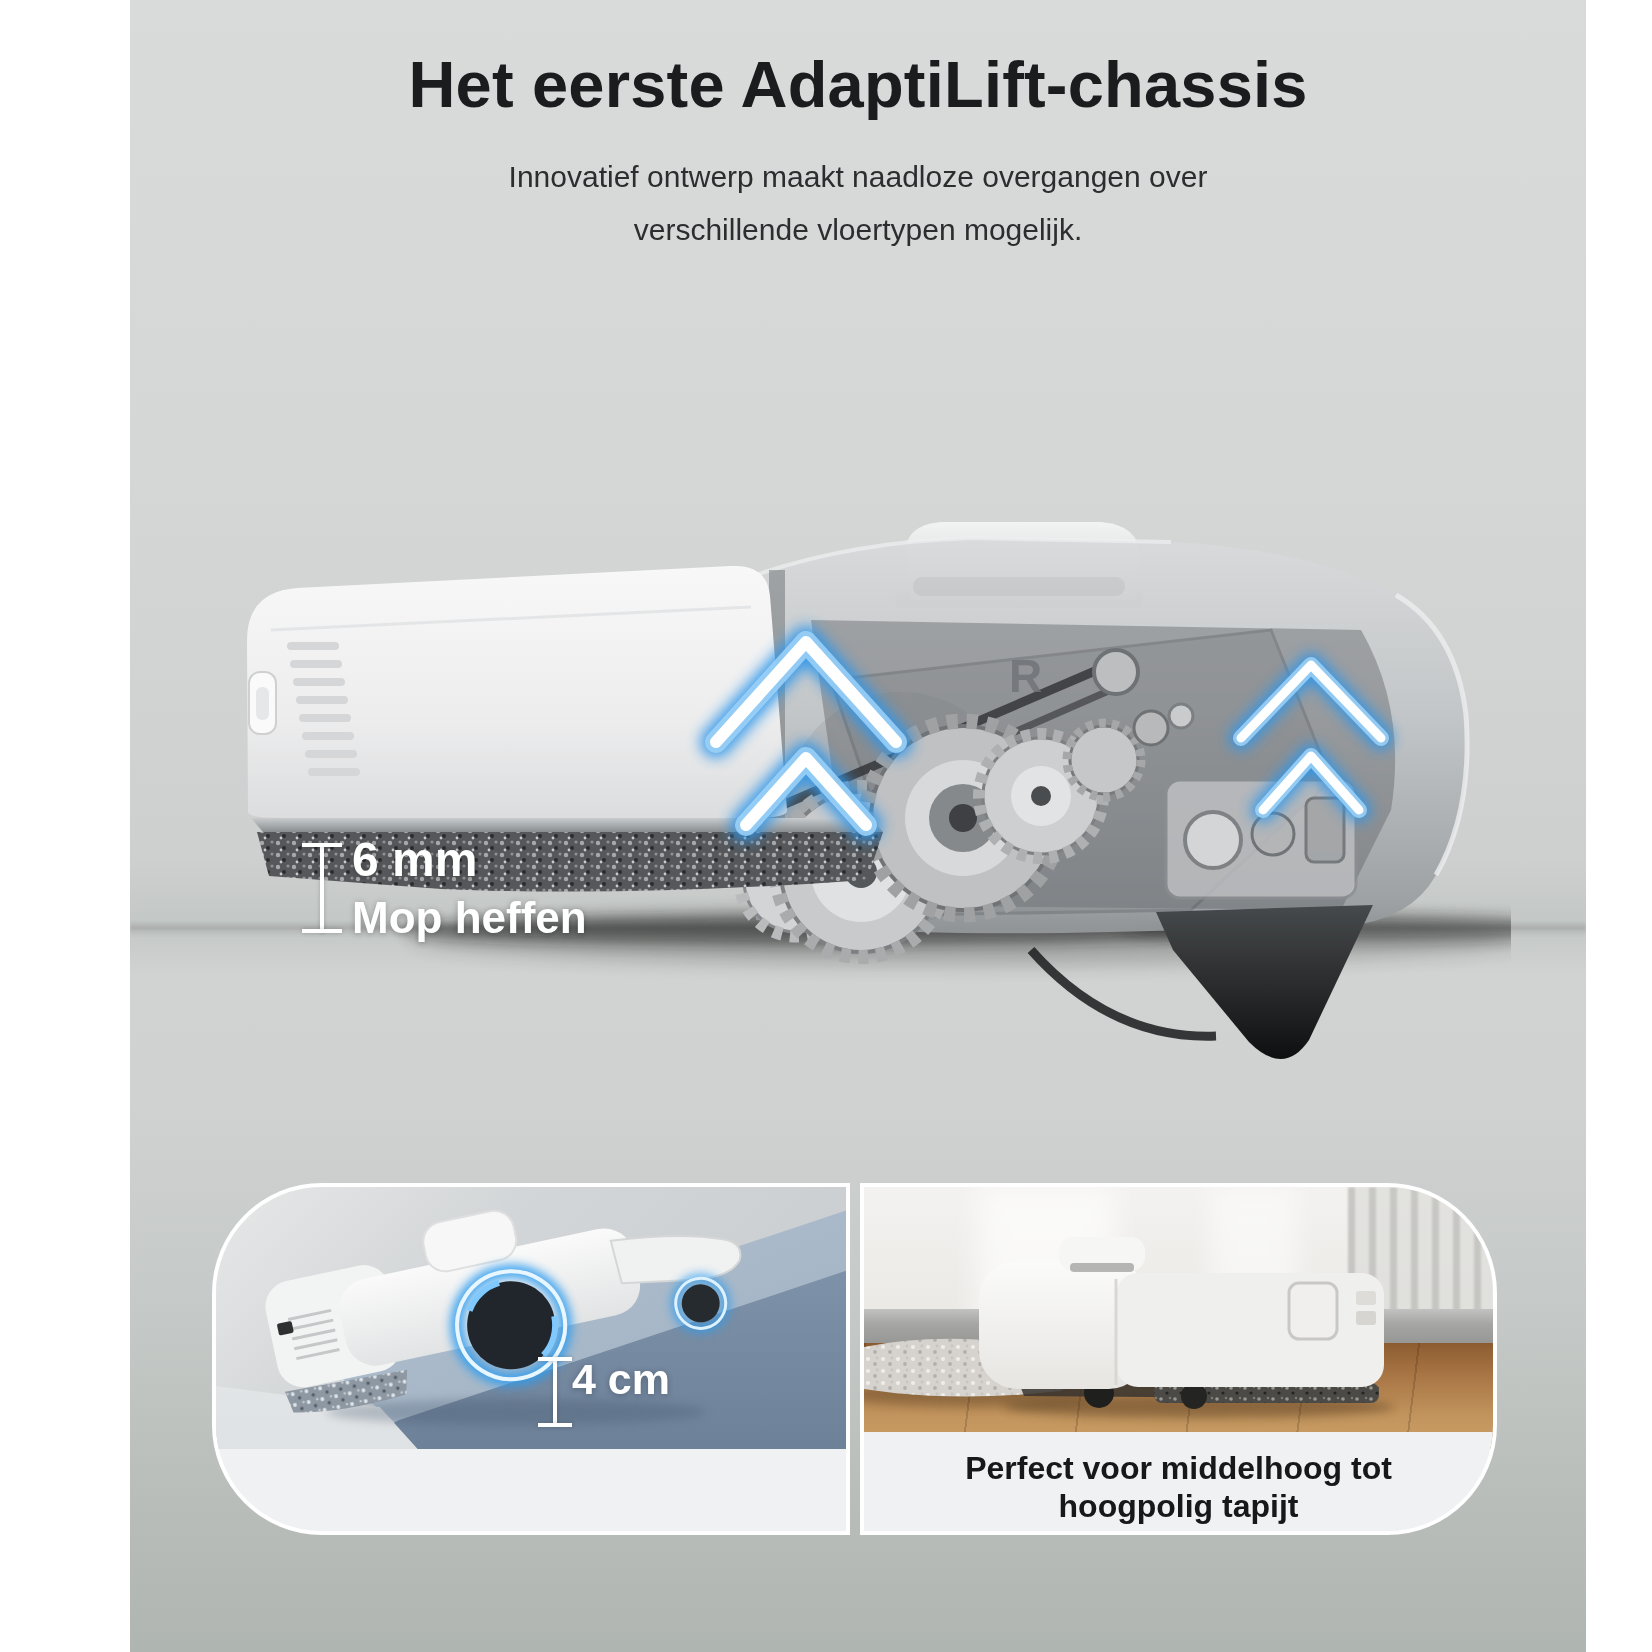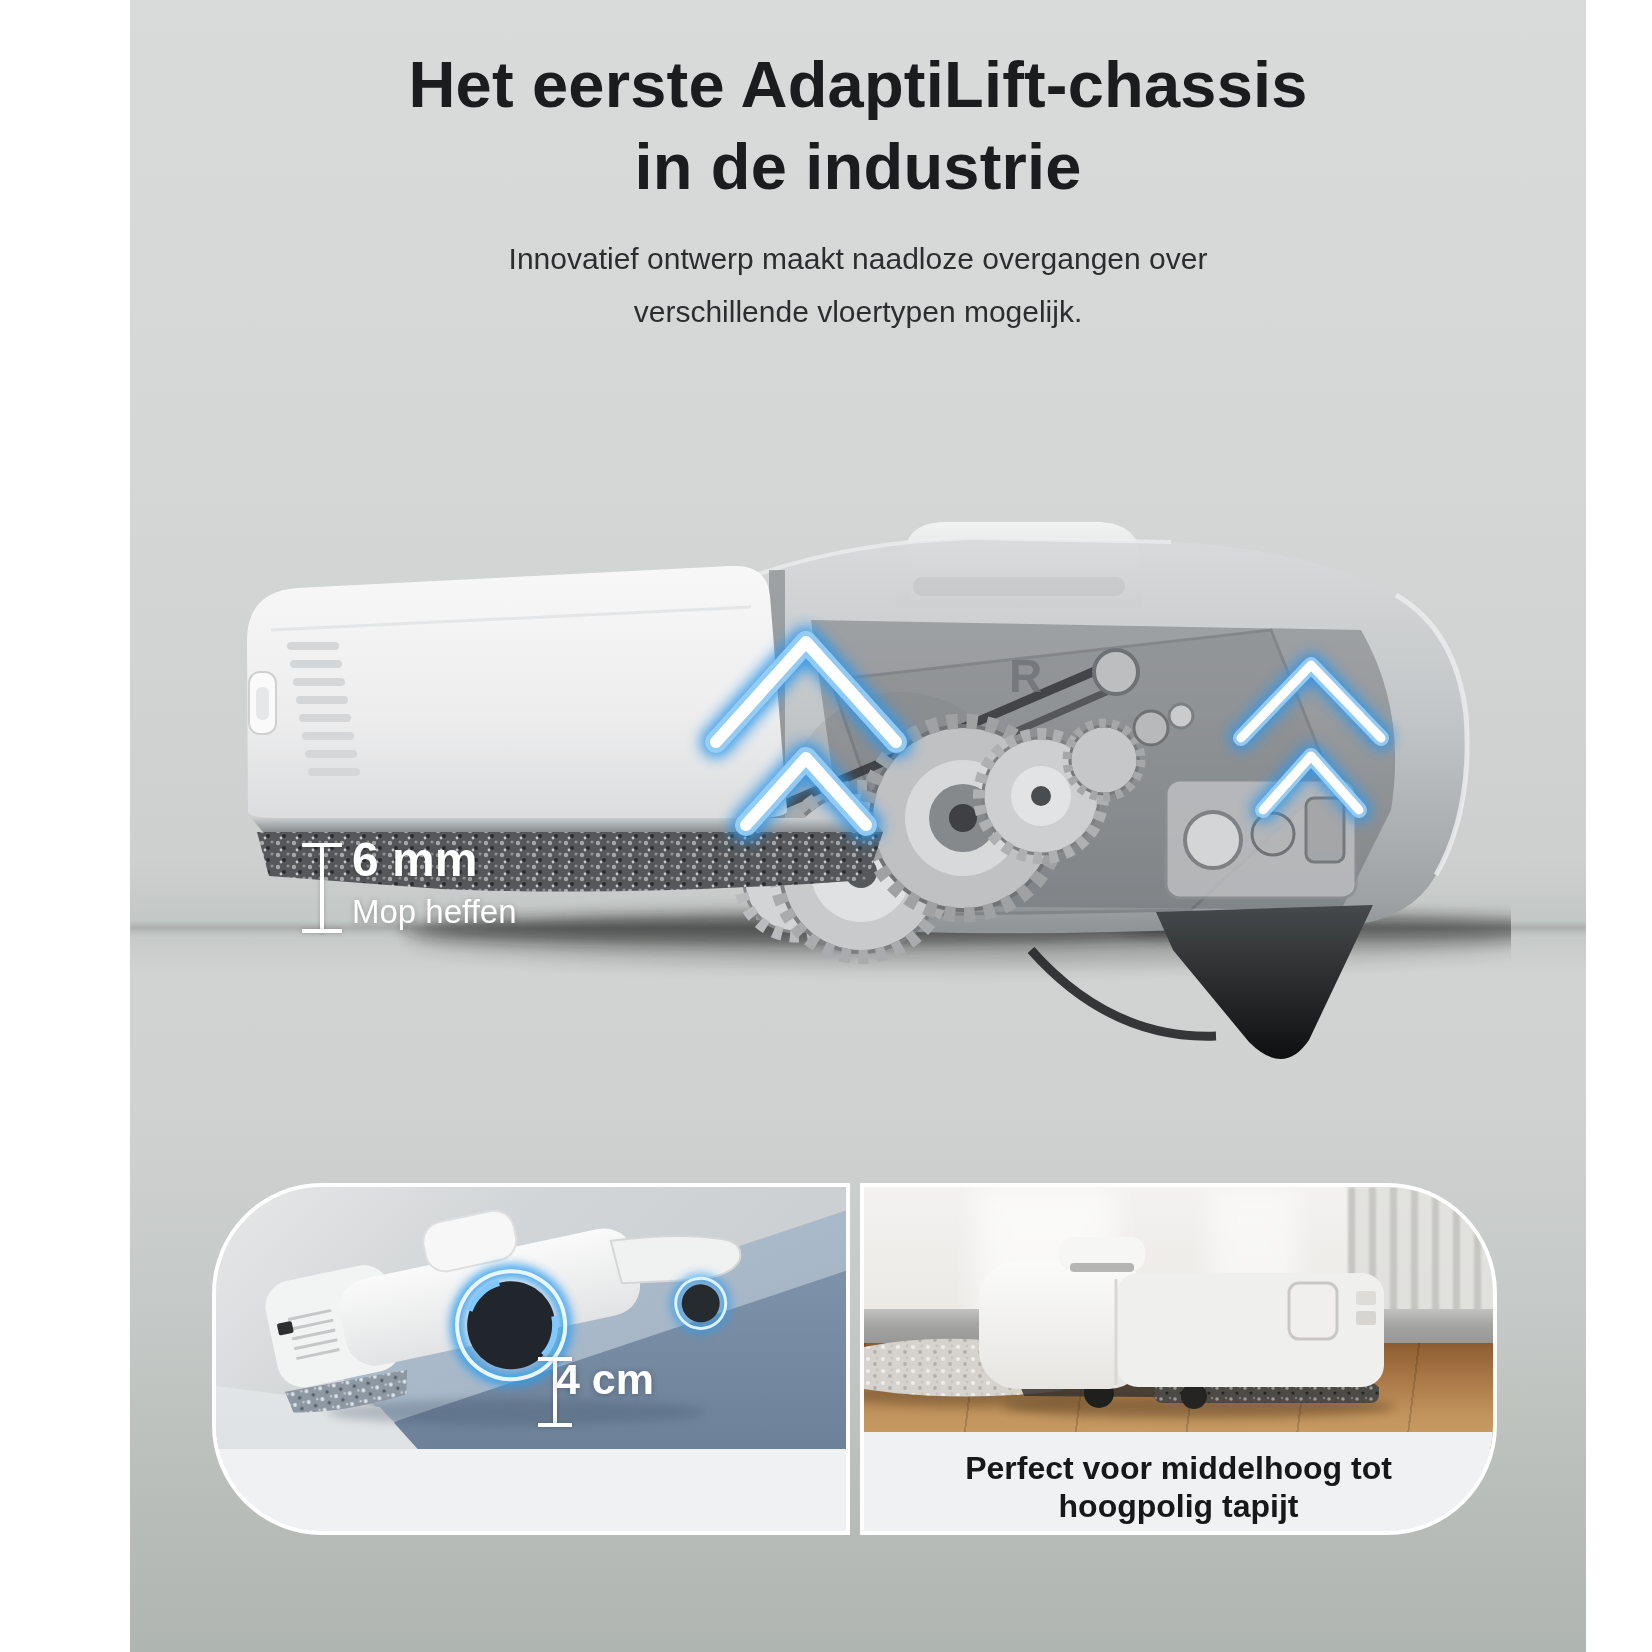--- a/index.html
+++ b/index.html
@@ -20,21 +20,21 @@
   .subtitle{margin-top:24px;font-size:30px;line-height:53px;font-weight:400;color:#2c2d2f;}
   
   .hero-svg{position:absolute;left:81px;top:480px;width:1300px;height:660px;}
   
   .measure{position:absolute;color:#ffffff;text-shadow:0 1px 6px rgba(0,0,0,.28);}
   .mline{position:absolute;background:#ffffff;box-shadow:0 0 4px rgba(0,0,0,.2);}
   .hero-measure-line{left:190px;top:845px;width:4px;height:88px;}
   .hero-cap-top{left:172px;top:843px;width:40px;height:4px;}
   .hero-cap-bot{left:172px;top:929px;width:40px;height:4px;}
   .hero-val{left:222px;top:832px;font-size:48px;font-weight:700;}
-  .hero-label{left:222px;top:893px;font-size:33px;font-weight:400;}
+  .hero-label{left:222px;top:893px;font-size:44px;font-weight:700;}
   
   .card{position:absolute;top:1183px;height:352px;overflow:hidden;box-sizing:border-box;
         border:4px solid rgba(255,255,255,.95);background:#f0f1f3;}
   .card-left{left:82px;width:638px;border-radius:110px 0 0 110px;}
   .card-right{left:730px;width:637px;border-radius:0 110px 110px 0;}
   .card-img{position:absolute;left:0;top:0;right:0;height:262px;overflow:hidden;}
   .card-caption{position:absolute;left:0;right:0;bottom:0;height:82px;background:#f0f1f3;
                 color:#17181a;font-weight:700;text-align:center;}
   .caption-one{font-size:34px;line-height:80px;}
   .caption-two{font-size:32px;line-height:38px;padding-top:17px;}
@@ -43,21 +43,21 @@
   .step-top{position:absolute;inset:0;background:linear-gradient(160deg,#b6c4d2,#9dafc1);
             clip-path:polygon(20% 73%,100% 9%,100% 34%,29% 91%);}
   .step-front{position:absolute;inset:0;background:linear-gradient(180deg,#8599b0,#6d8199);
               clip-path:polygon(29% 89%,100% 32%,100% 100%,20% 100%);}
   .floor-white{position:absolute;inset:0;background:linear-gradient(180deg,#eceeef,#dfe2e4);
                clip-path:polygon(0 76%,26% 84%,32% 100%,0 100%);}
   .th-robot{position:absolute;left:0;top:0;width:638px;height:262px;}
   .th-measure-line{left:337px;top:172px;width:4px;height:66px;}
   .th-cap-top{left:322px;top:170px;width:34px;height:4px;}
   .th-cap-bot{left:322px;top:236px;width:34px;height:4px;}
-  .th-val{left:340px;top:168px;font-size:43px;font-weight:700;}
+  .th-val{left:356px;top:168px;font-size:43px;font-weight:700;}
   
   .scene-cp{position:absolute;inset:0;background:linear-gradient(180deg,#f3f2f0 0%,#eceBe8 40%,#e4e3e0 100%);}
   .cp-lightband{position:absolute;left:18%;top:0;width:22%;height:60%;background:rgba(255,255,255,.65);filter:blur(14px);}
   .cp-lightband2{position:absolute;left:55%;top:0;width:14%;height:58%;background:rgba(255,255,255,.5);filter:blur(12px);}
   .cp-slats{position:absolute;right:0;top:0;width:23%;height:60%;opacity:.75;filter:blur(1px);
             background:repeating-linear-gradient(90deg,#b9b8b6 0 7px,#dddcda 7px 21px);}
   .cp-skirt{position:absolute;left:0;top:122px;width:100%;height:34px;
             background:linear-gradient(180deg,#c2c2c0 0%,#a5a5a3 45%,#979795 100%);}
   .cp-wood{position:absolute;left:0;top:156px;width:100%;height:106px;
            background:linear-gradient(180deg,#8c5c31 0%,#a87544 30%,#c2955e 70%,#cb9f66 100%);}
@@ -68,21 +68,20 @@
 </head>
 <body>
 
 <div class="page">
   <div class="stage">
     <div class="junction"></div>
 
     <div class="header">
       <div class="title">
         <div>Het eerste AdaptiLift-chassis</div>
-        <div>in de industrie</div>
       </div>
       <div class="subtitle">
         <div>Innovatief ontwerp maakt naadloze overgangen over</div>
         <div>verschillende vloertypen mogelijk.</div>
       </div>
     </div>
 
     <svg class="hero-svg" viewBox="0 0 1300 660">
       <defs>
         <linearGradient id="shellGrad" x1="0" y1="0" x2="0" y2="1">

